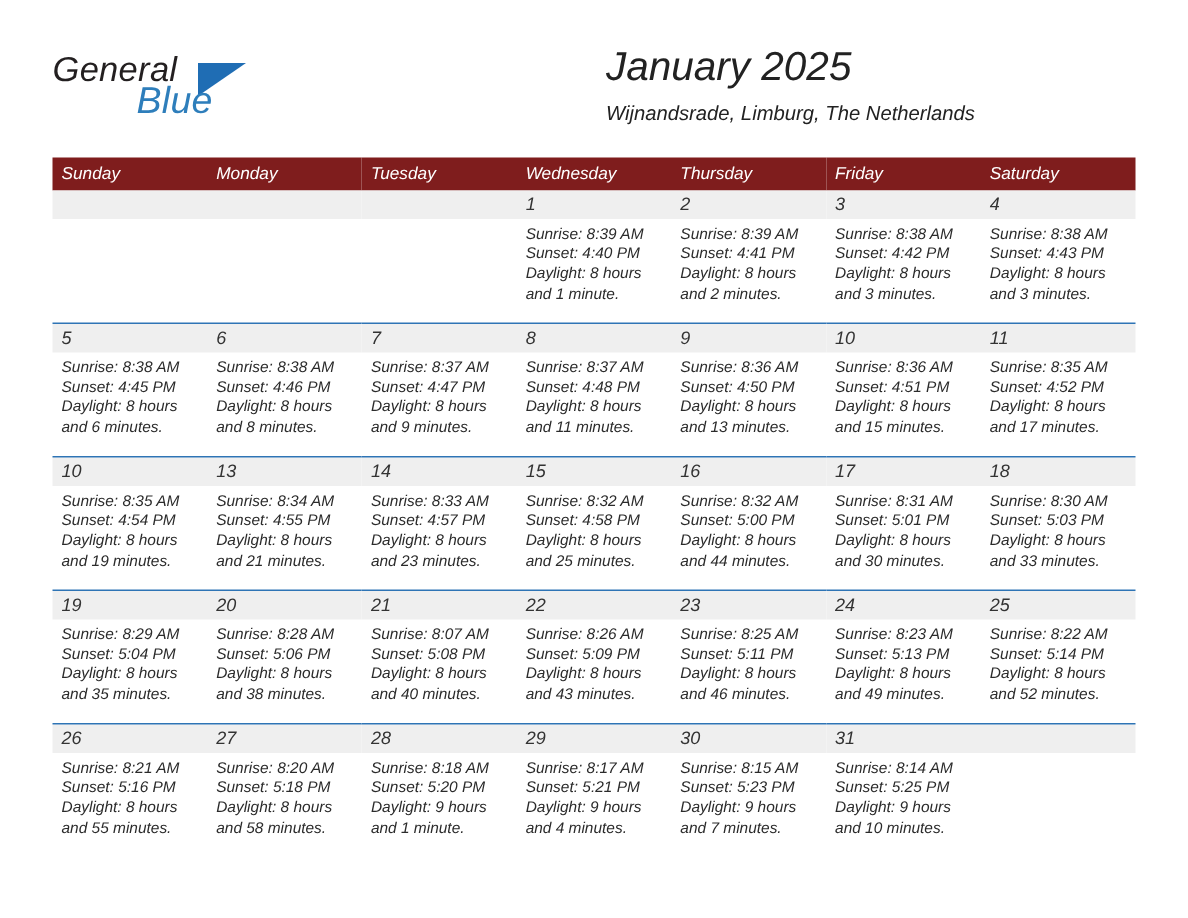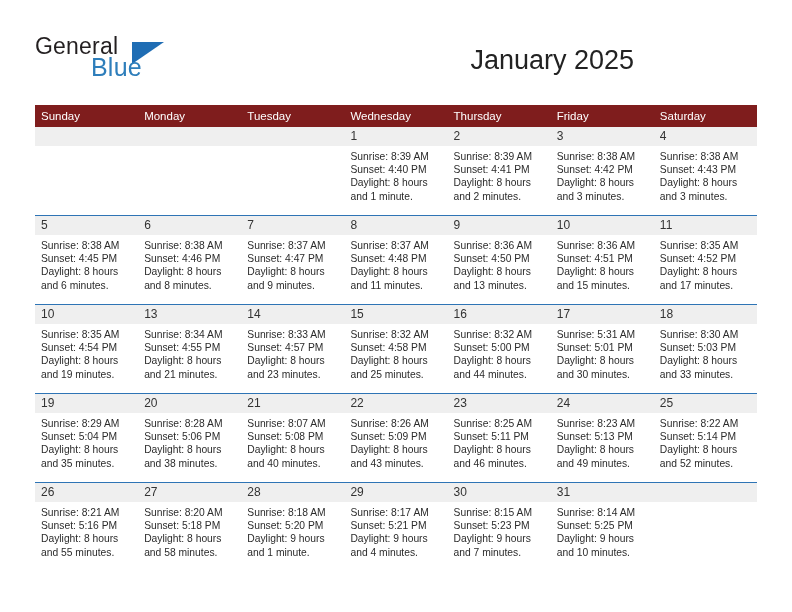--- a/index.html
+++ b/index.html
@@ -12,20 +12,21 @@
     background: #ffffff;
     font-family: "Liberation Sans", sans-serif;
     color: #000000;
     overflow: hidden;
   }
   .page {
     position: relative;
     width: 685px;
     height: 612px;
     box-sizing: border-box;
+    font-style: italic;
   }
 
   
   .header {
     position: absolute;
     left: 35px;
     top: 28px;
     right: 35px;
     height: 70px;
   }
@@ -59,24 +60,23 @@
     left: 97px;
     top: 9px;
     width: 0;
     height: 0;
     border-left: 32px solid #1f6db4;
     border-bottom: 22px solid transparent;
   }
 
   .title-block {
     position: absolute;
-    right: 16px;
+    right: 0;
     top: 0;
     text-align: left;
-    margin-top: 16px;
   }
   .month-title {
     font-size: 27px;
     color: #222222;
     line-height: 32px;
     white-space: nowrap;
   }
   .location-title {
     font-size: 13.5px;
     color: #222222;
@@ -151,20 +151,21 @@
   <div class="header">
 
     <div class="logo">
       <span class="logo-general">General</span>
       <span class="logo-triangle"></span>
       <span class="logo-blue">Blue</span>
     </div>
 
     <div class="title-block">
       <div class="month-title">January 2025</div>
+      <div class="location-title">Wijnandsrade, Limburg, The Netherlands</div>
     </div>
 
   </div>
 
   <table class="calendar">
     <thead>
       <tr>
         <th>Sunday</th>
         <th>Monday</th>
         <th>Tuesday</th>
@@ -389,21 +390,21 @@
               <div>Sunset: 5:00 PM</div>
               <div>Daylight: 8 hours</div>
               <div>and 44 minutes.</div>
             </div>
           </div>
         </td>
         <td>
           <div class="cell-inner">
             <div class="daynum">17</div>
             <div class="cell-body">
-              <div>Sunrise: 5:31 AM</div>
+              <div>Sunrise: 8:31 AM</div>
               <div>Sunset: 5:01 PM</div>
               <div>Daylight: 8 hours</div>
               <div>and 30 minutes.</div>
             </div>
           </div>
         </td>
         <td>
           <div class="cell-inner">
             <div class="daynum">18</div>
             <div class="cell-body">

